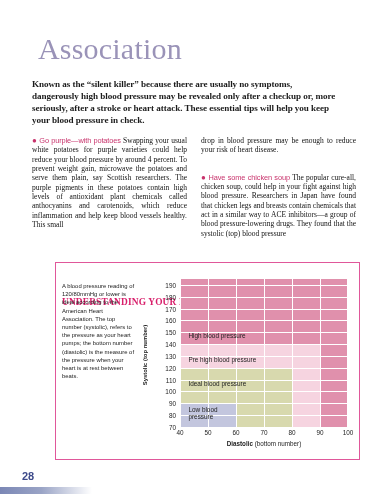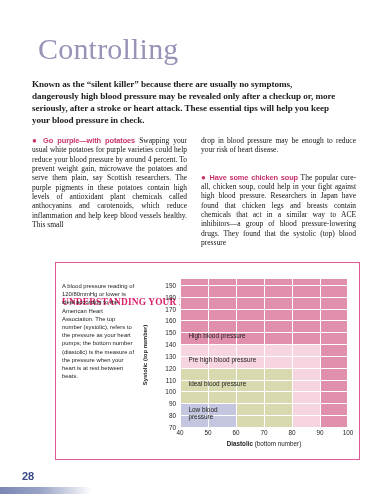--- a/index.html
+++ b/index.html
@@ -69,21 +69,21 @@
     width: 155px;
     font-size: 7.5px;
     line-height: 9.35px;
     color: #111111;
     text-align: justify;
   }
   .col p { margin: 0; }
   .col p + p { margin-top: 18px; }
   .tiphead {
     color: #c8336c;
-    font-weight: 700;
+    font-weight: 400;
     font-family: "Liberation Sans", sans-serif;
     font-size: 7.4px;
     letter-spacing: -0.1px;
   }
   .bullet {
     color: #c8336c;
     font-size: 8px;
   }
 
   
@@ -247,21 +247,21 @@
     top: 487px;
     width: 92px;
     height: 7px;
     background: linear-gradient(to right, #7b87b5 0%, #9aa4c6 45%, #ffffff 100%);
   }
 </style>
 </head>
 <body>
 
 <div id="title-block">
-  <div id="title-script">Controlling</div>
+  <div id="title-script">Association</div>
 </div>
 
 <div id="intro">Known as the “silent killer” because there are usually no symptoms, dangerously high blood pressure may be revealed only after a checkup or, more seriously, after a stroke or heart attack. These essential tips will help you keep your blood pressure in check.</div>
 
 <div id="body-cols">
   <div class="col">
     <p><span class="bullet">●</span>&nbsp;<span class="tiphead">Go purple—with potatoes</span> <span>Swapping your usual white potatoes for purple varieties could help reduce your blood pressure by around 4 percent. To prevent weight gain, microwave the potatoes and serve them plain, say Scottish researchers. The purple pigments in these potatoes contain high levels of antioxidant plant chemicals called anthocyanins and carotenoids, which reduce inflammation and help keep blood vessels healthy. This small</span></p>
   </div>
   <div class="col">
     <p>drop in blood pressure may be enough to reduce your risk of heart disease.</p>

